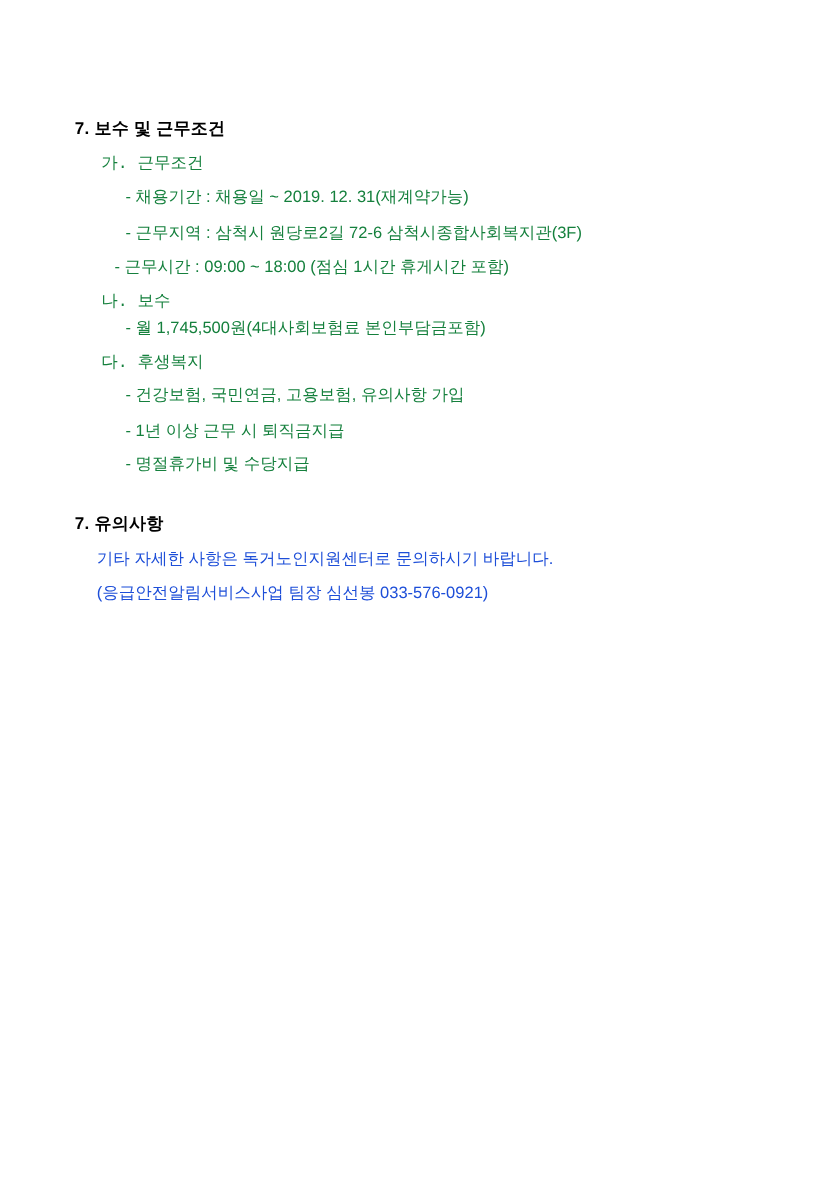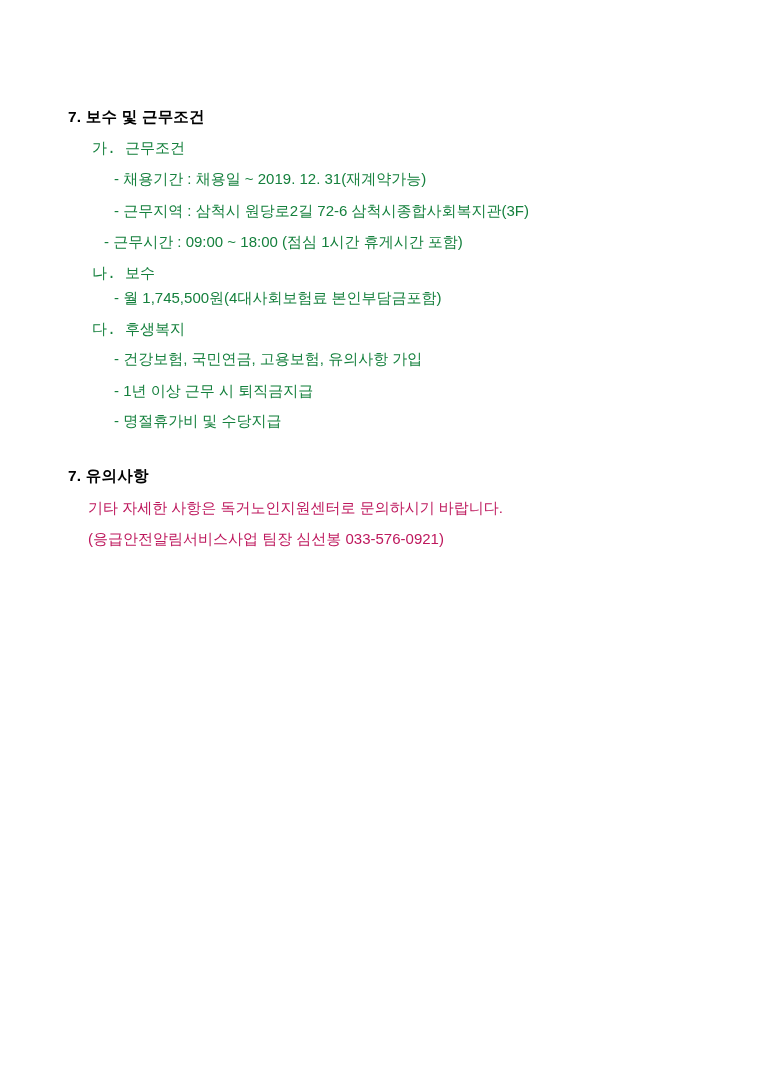--- a/index.html
+++ b/index.html
@@ -50,21 +50,21 @@
   }
   .lvl2 {
     position: absolute;
     font-size: 15px;
     color: #15803d;
     white-space: nowrap;
   }
   .plain {
     position: absolute;
     font-size: 15px;
-    color: #be185d;
+    color: #1d4ed8;
     white-space: nowrap;
   }
   
   .s7-a      { left: 92px;  top: 139px; }
   .s7-a1     { left: 114px; top: 170px; }
   .s7-a2     { left: 114px; top: 202px; }
   .s7-a3     { left: 104px; top: 233px; }
   .s7-b      { left: 92px;  top: 264px; }
   .s7-b1     { left: 114px; top: 289px; }
   .s7-c      { left: 92px;  top: 320px; }

